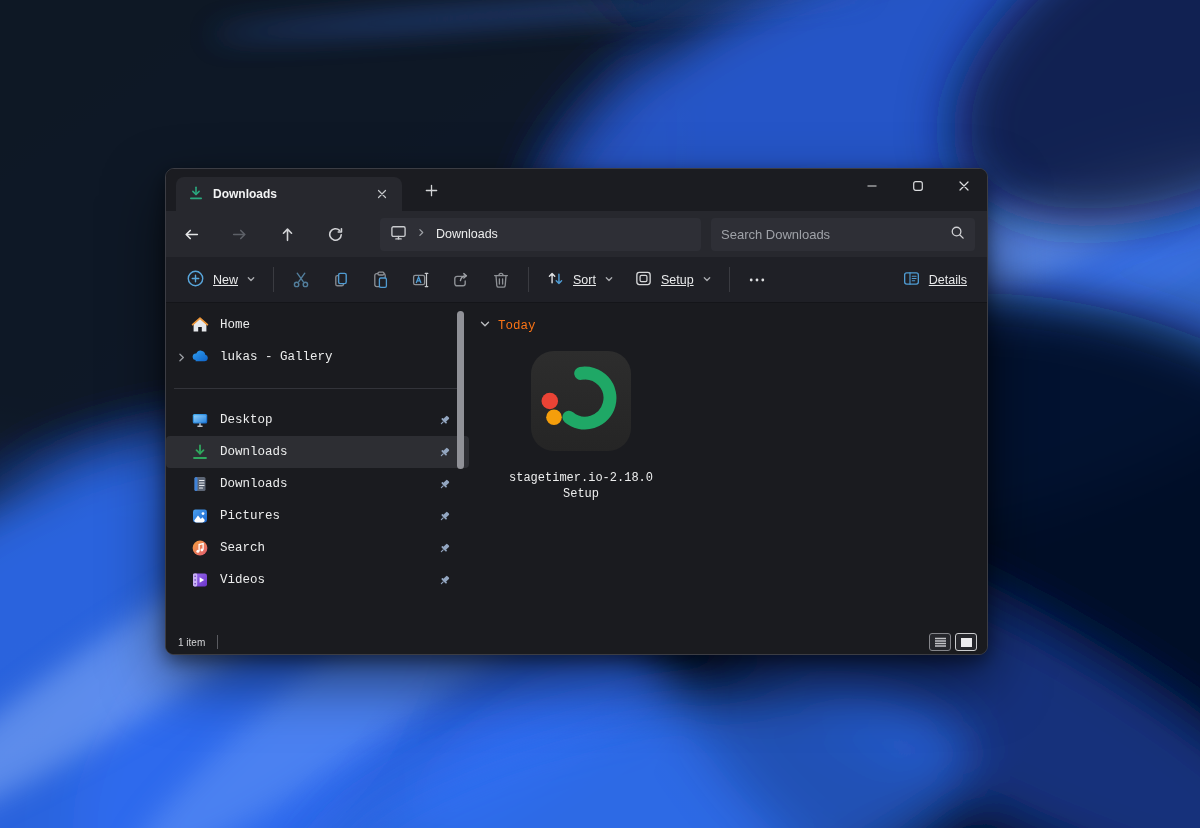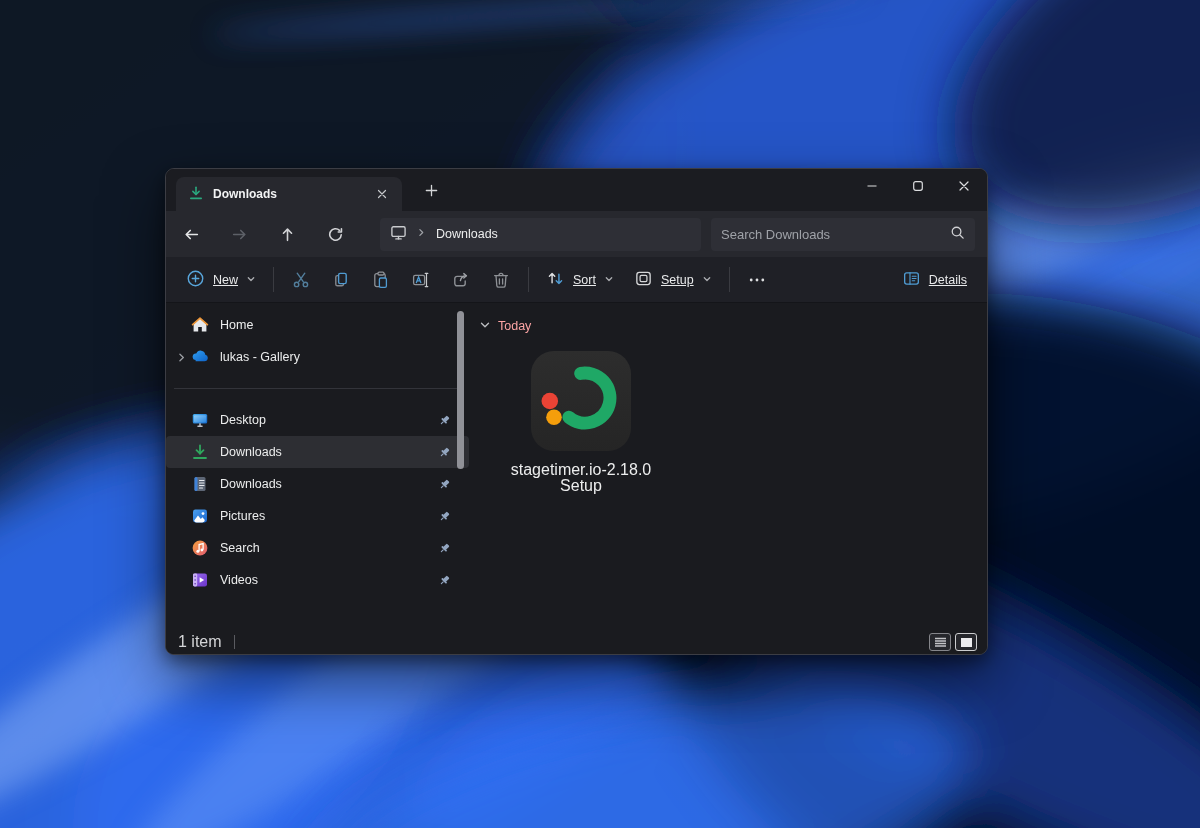--- a/index.html
+++ b/index.html
@@ -40,40 +40,40 @@
   .search input::placeholder { color:#9fa2a8; }
 
   
   .toolbar { height:46px; background:#1f2026; border-bottom:1px solid #141519; display:flex; align-items:center; padding:0 10px; flex:none; }
   .tbtn { height:34px; border-radius:5px; display:flex; align-items:center; justify-content:center; gap:8px; padding:0 10px; color:#e8e9ea;text-decoration:underline; }
   .tbtn.icon-only { width:40px; padding:0; }
   .tsep { width:1px; height:25px; background:#3a3b41; margin:0 7px; flex:none; }
   .tspacer { flex:1; }
 
   
-  .content { flex:1; display:flex; background:#1a1b1f; min-height:0; }
+  .content { flex:1; display:flex; background:#1a1b1f; min-height:0;font-family:Liberation Mono, monospace; }
   .sidebar { width:303px; flex:none; position:relative; padding-top:6px; }
   .sitem { height:32px; display:flex; align-items:center; padding:0 18px 0 10px; border-radius:4px; }
   .sitem.sel { background:#2d2e33; }
   .s-chev { width:15px; flex:none; display:flex; align-items:center; }
   .s-ico { width:18px; height:18px; flex:none; margin-right:11px; display:flex; align-items:center; justify-content:center; }
   .s-label { flex:1; color:#eceded; white-space:nowrap; overflow:hidden; }
   .s-pin { width:13px; flex:none; display:flex; align-items:center; justify-content:center; }
   .sdiv { height:1px; background:#33343a; margin:15px 10px 15px 8px; }
   .sscroll { position:absolute; top:8px; right:5px; width:7px; height:158px; background:#909197; border-radius:4px; }
 
   .main { flex:1; padding:12px 12px 0 10px; min-width:0; }
-  .group-head { display:flex; align-items:center; gap:7px; height:22px; color:#fca5a5; }
+  .group-head { display:flex; align-items:center; gap:7px; height:22px; color:#f97316; }
   .tile { width:152px; margin:14px 0 0 26px; display:flex; flex-direction:column; align-items:center; }
   .tile-ico { width:100px; height:100px; }
-  .tile-label { margin-top:11px; text-align:center; font-size:16px; line-height:16px; color:#eceded; }
+  .tile-label { margin-top:19px; text-align:center; font-size:12px; line-height:16px; color:#eceded; }
 
   
   .statusbar { height:24px; flex:none; display:flex; align-items:center; padding:0 10px 0 12px; background:#1a1b1f; }
-  .sb-count { font-size:16px; color:#d4d5d7; }
+  .sb-count { font-size:10px; color:#d4d5d7; }
   .sb-sep { width:1px; height:14px; background:#5a5b60; margin-left:12px; }
   .sb-spacer { flex:1; }
   .vt { width:22px; height:18px; border:1px solid #85868b; border-radius:3px; margin-left:4px;
         background:#26272c; display:flex; align-items:center; justify-content:center; }
   .vt.active { border-color:#cbccce; }
 </style>
 </head>
 <body>
 
 <div class="wall">

